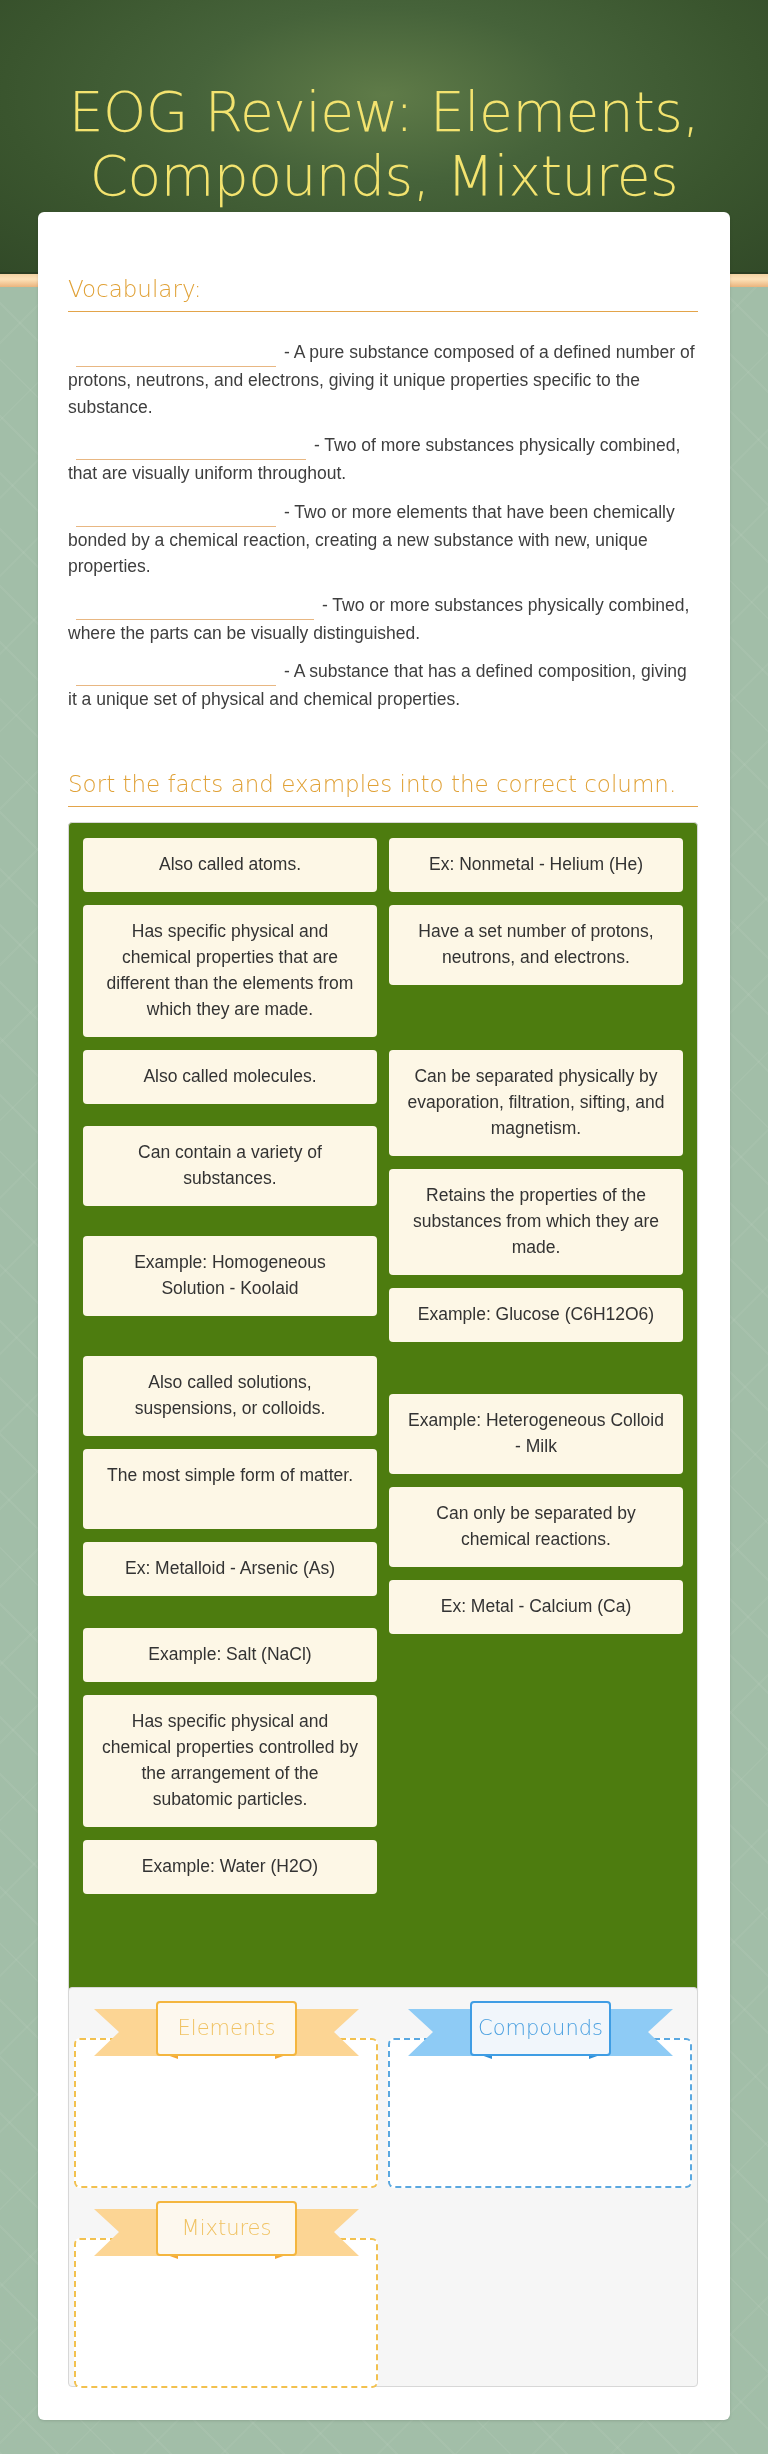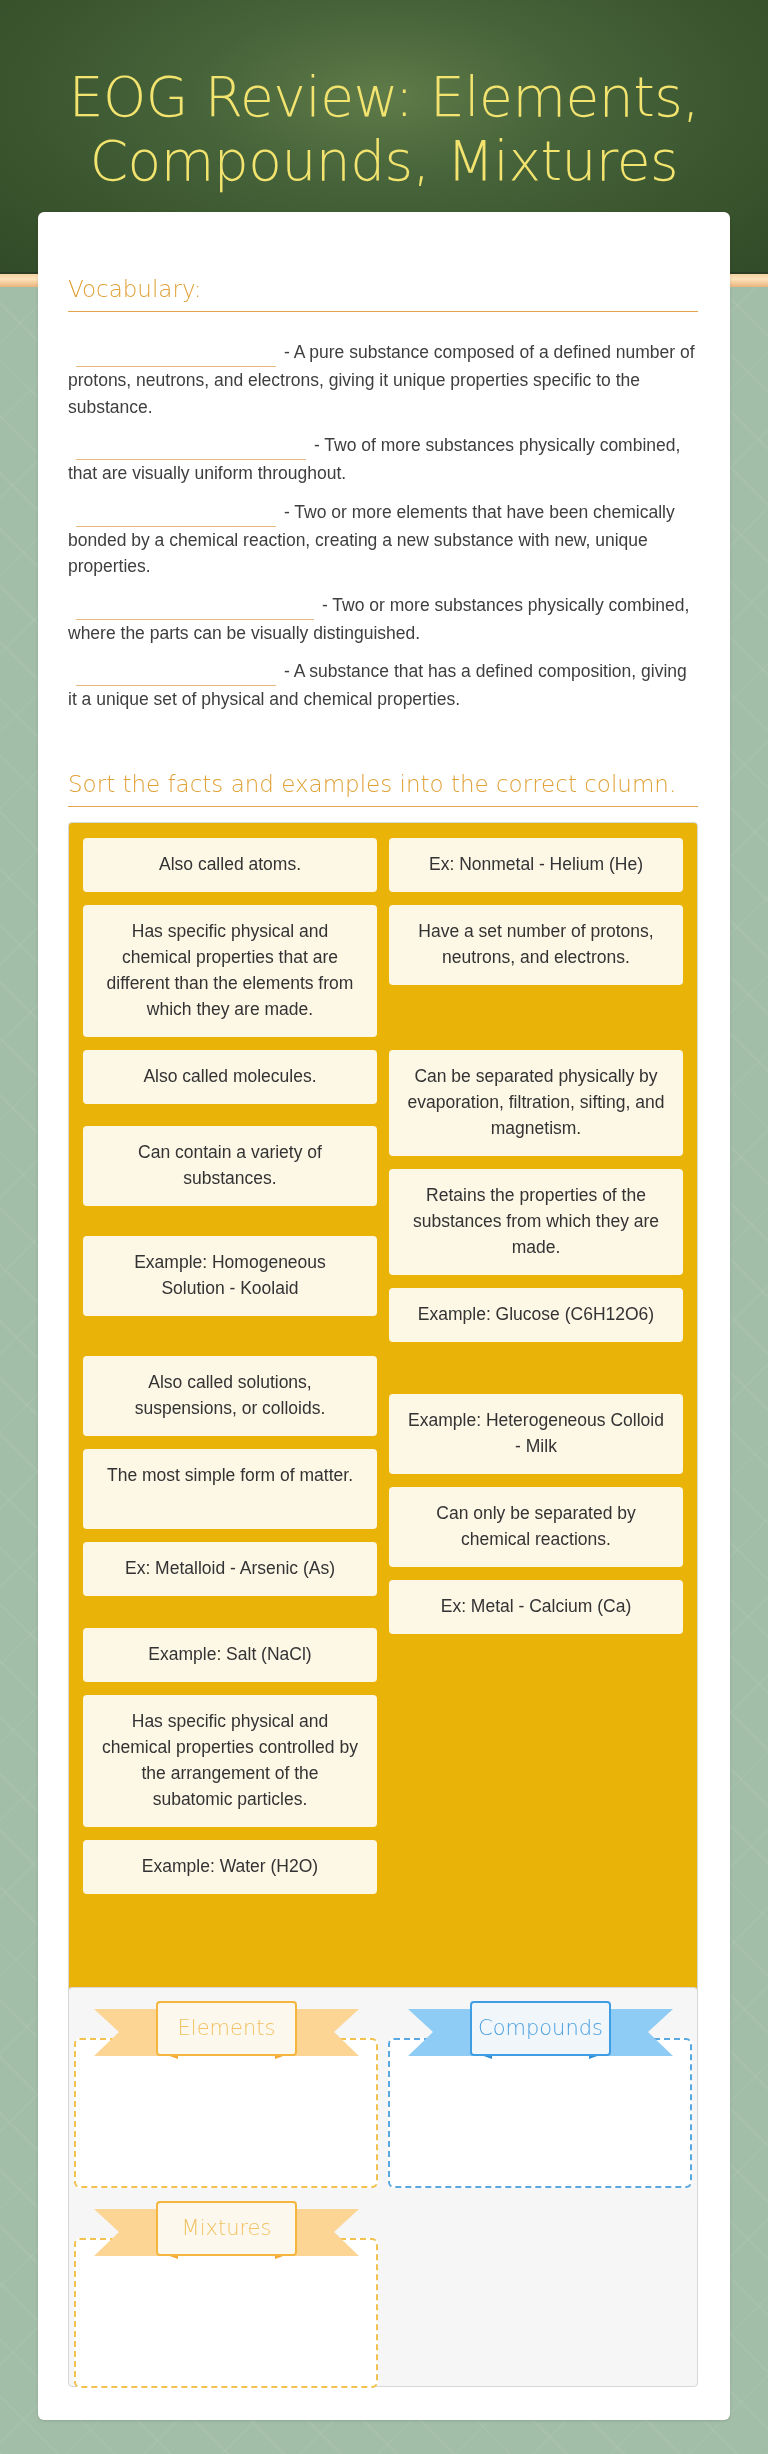--- a/index.html
+++ b/index.html
@@ -21,21 +21,21 @@
   .board {
     position: absolute; left: 0; top: 0; width: 768px; height: 272px;
     background: radial-gradient(ellipse at 50% 35%, #5f7b48 0%, #46633a 35%, #3a552e 70%, #324a28 100%);
   }
   .tray {
     position: absolute; left: 0; top: 272px; width: 768px; height: 15px;
     background: linear-gradient(#f3d2a4 0%, #fde2b9 40%, #eab47d 100%);
     border-top: 2px solid #2b3d22;
   }
   .page-title {
-    position: absolute; left: 0; top: 65px; width: 768px;
+    position: absolute; left: 0; top: 80px; width: 768px;
     text-align: center; color: #f3e36f;
     font-family: "DejaVu Sans", sans-serif; font-weight: 300;
     font-size: 55px; line-height: 64px; letter-spacing: -0.5px;
   }
   .card {
     position: absolute; left: 38px; top: 212px; width: 692px; height: 2208px;
     background: #fff; border-radius: 6px;
     box-shadow: 0 1px 3px rgba(0,0,0,0.12);
   }
   .section-heading {
@@ -48,21 +48,21 @@
   .vocab-item {
     font-size: 17.5px; line-height: 26.5px; color: #3e3e3e;
     margin-bottom: 12px;
   }
   .blank {
     display: inline-block; height: 22px; vertical-align: -6px;
     border-bottom: 1.5px solid #e8b782; margin-left: 8px; margin-right: 8px;
   }
   .sort-box {
     position: absolute; left: 30px; top: 610px; width: 630px; height: 1404px;
-    border: 1px solid #d7d7d7; border-radius: 4px; background: #eab308;
+    border: 1px solid #d7d7d7; border-radius: 4px; background: #4d7c0f;
     box-shadow: 0 1px 1px rgba(0,0,0,0.08);
   }
   .tile-grid { position: absolute; left: 14px; top: 15px; width: 600px; display: flex; gap: 12px; }
   .tile-col { width: 294px; display: flex; flex-direction: column; gap: 13px; }
   .tile {
     background: #fdf7e6; border-radius: 4px;
     padding: 13px 18px 14px; text-align: center;
     font-size: 17.5px; line-height: 26px; color: #333;
     cursor: grab;
   }

